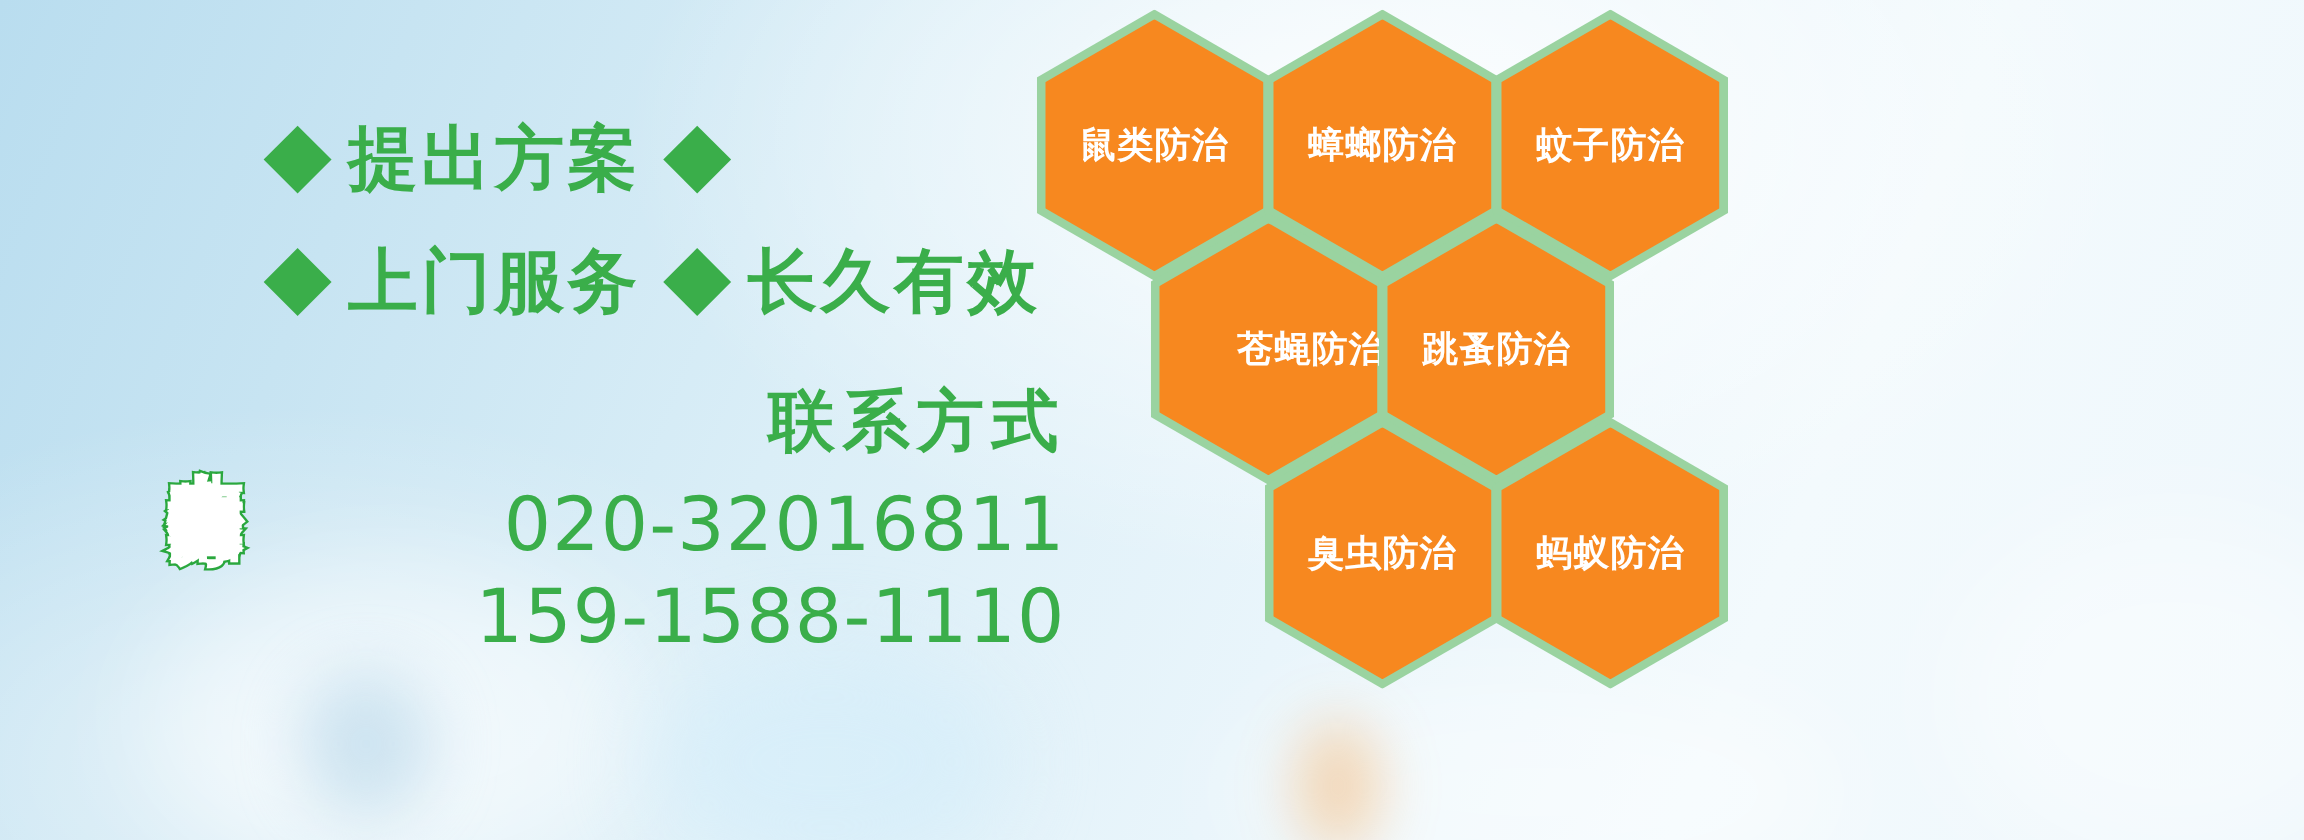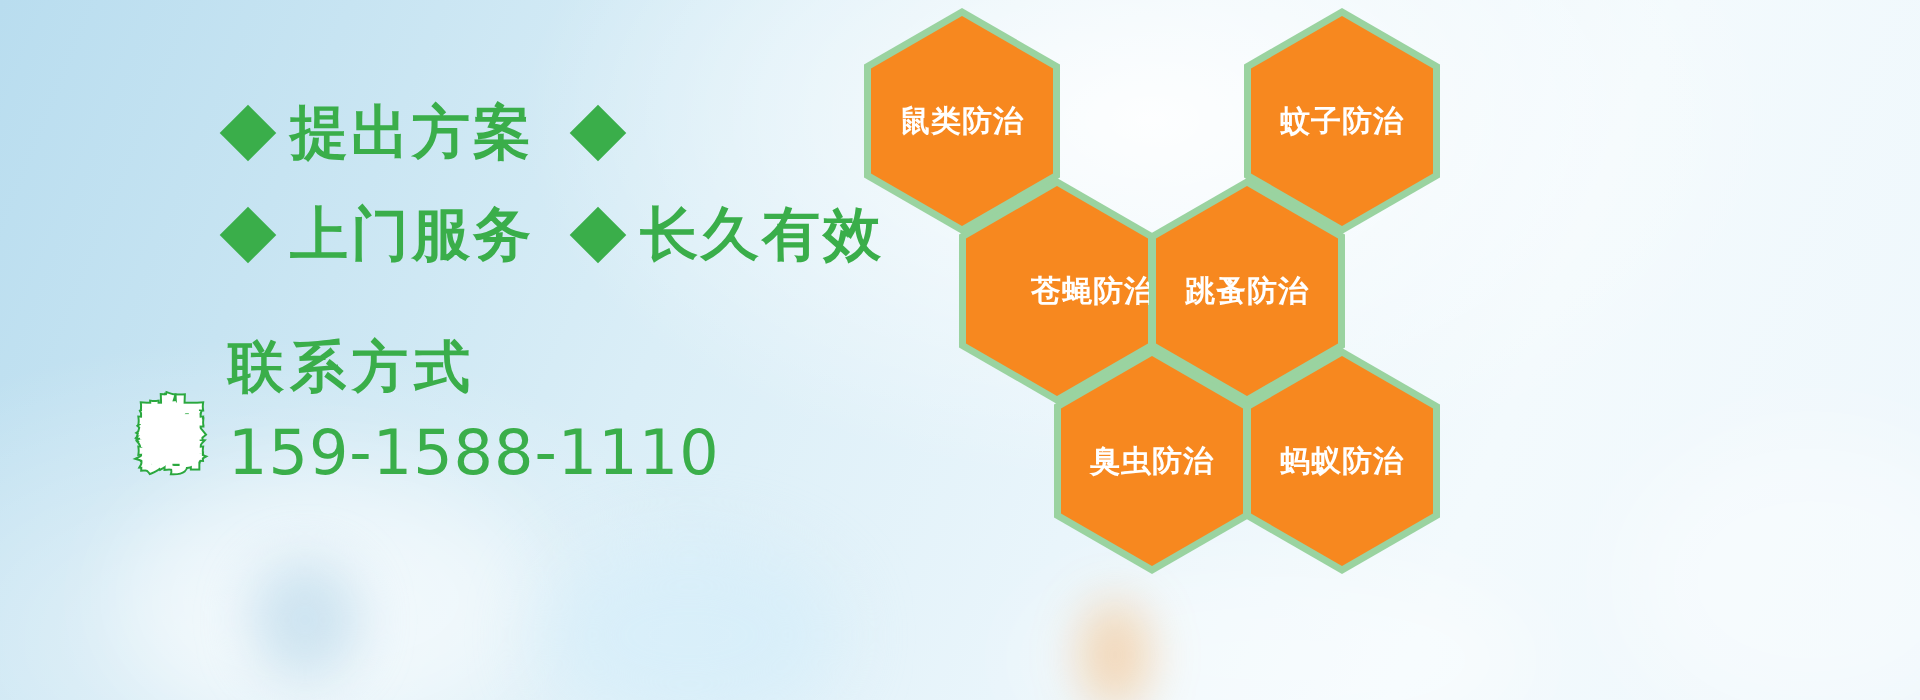--- a/index.html
+++ b/index.html
@@ -80,30 +80,30 @@
   }
   .diamond {
     display: inline-block;
     width: 40px;
     height: 40px;
     background: #3aae4a;
     transform: rotate(45deg);
     margin-right: 22px;
     flex: 0 0 auto;
   }
-  .feature-text { margin-right: 44px; }
+  .feature-text { margin-right: 27px; }
   .feature-text:last-child { margin-right: 0; }
 
   
   #contact {
     position: absolute;
     left: 228px;
-    top: 336px;
+    top: 320px;
     width: 660px;
-    text-align: left;
+    text-align: right;
     color: #3aae4a;
   }
   #contact-title {
     font-size: 56px;
     font-weight: 700;
     letter-spacing: 6px;
     line-height: 1.1;
     margin-bottom: 16px;
   }
   .phone {
@@ -187,30 +187,35 @@
       <span class="diamond"></span>
       <span class="feature-text">上门服务</span>
       <span class="diamond"></span>
       <span class="feature-text">长久有效</span>
     </div>
 
   </div>
 
   <div id="contact">
     <div id="contact-title">联系方式</div>
+    <div class="phone">020-32016811</div>
     <div class="phone">159-1588-1110</div>
   </div>
 
   <div id="hex-cluster">
 
     <div class="hex r1 c1">
       <div class="hex-inner"></div>
       <span class="hex-label">鼠类防治</span>
     </div>
 
+    <div class="hex r1 c2">
+      <div class="hex-inner"></div>
+      <span class="hex-label">蟑螂防治</span>
+    </div>
 
     <div class="hex r1 c3">
       <div class="hex-inner"></div>
       <span class="hex-label">蚊子防治</span>
     </div>
 
     <div class="hex r2 m1">
       <div class="hex-inner"></div>
       <span class="hex-label">苍蝇防治</span>
     </div>

